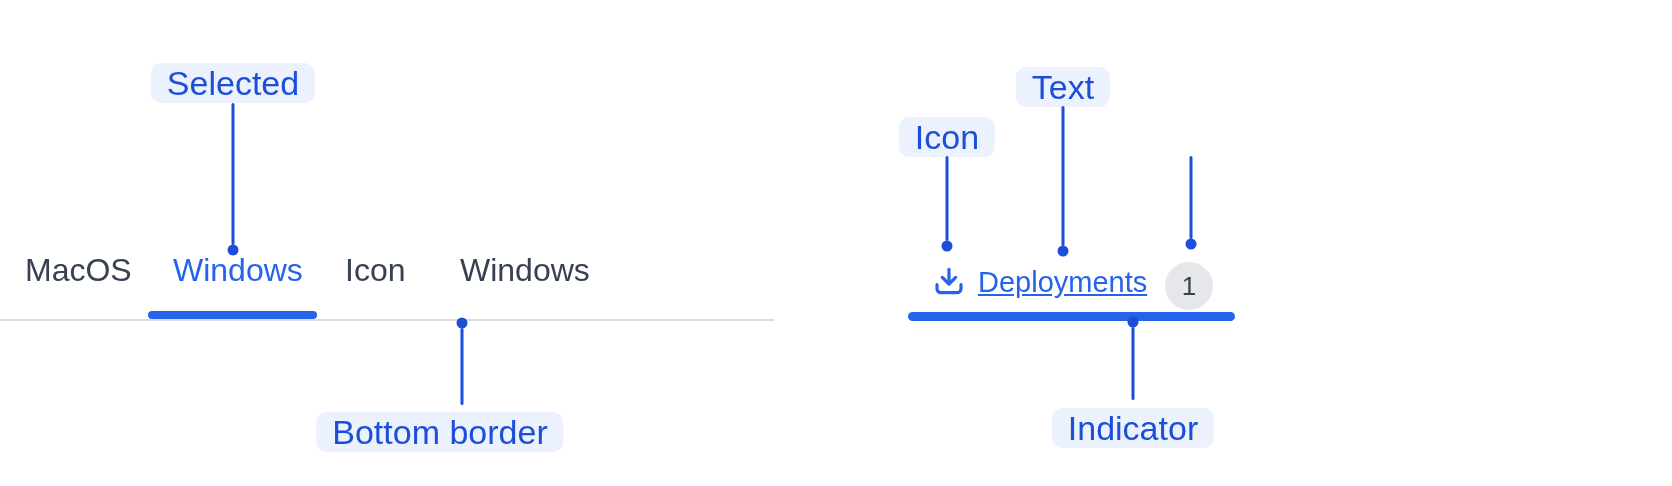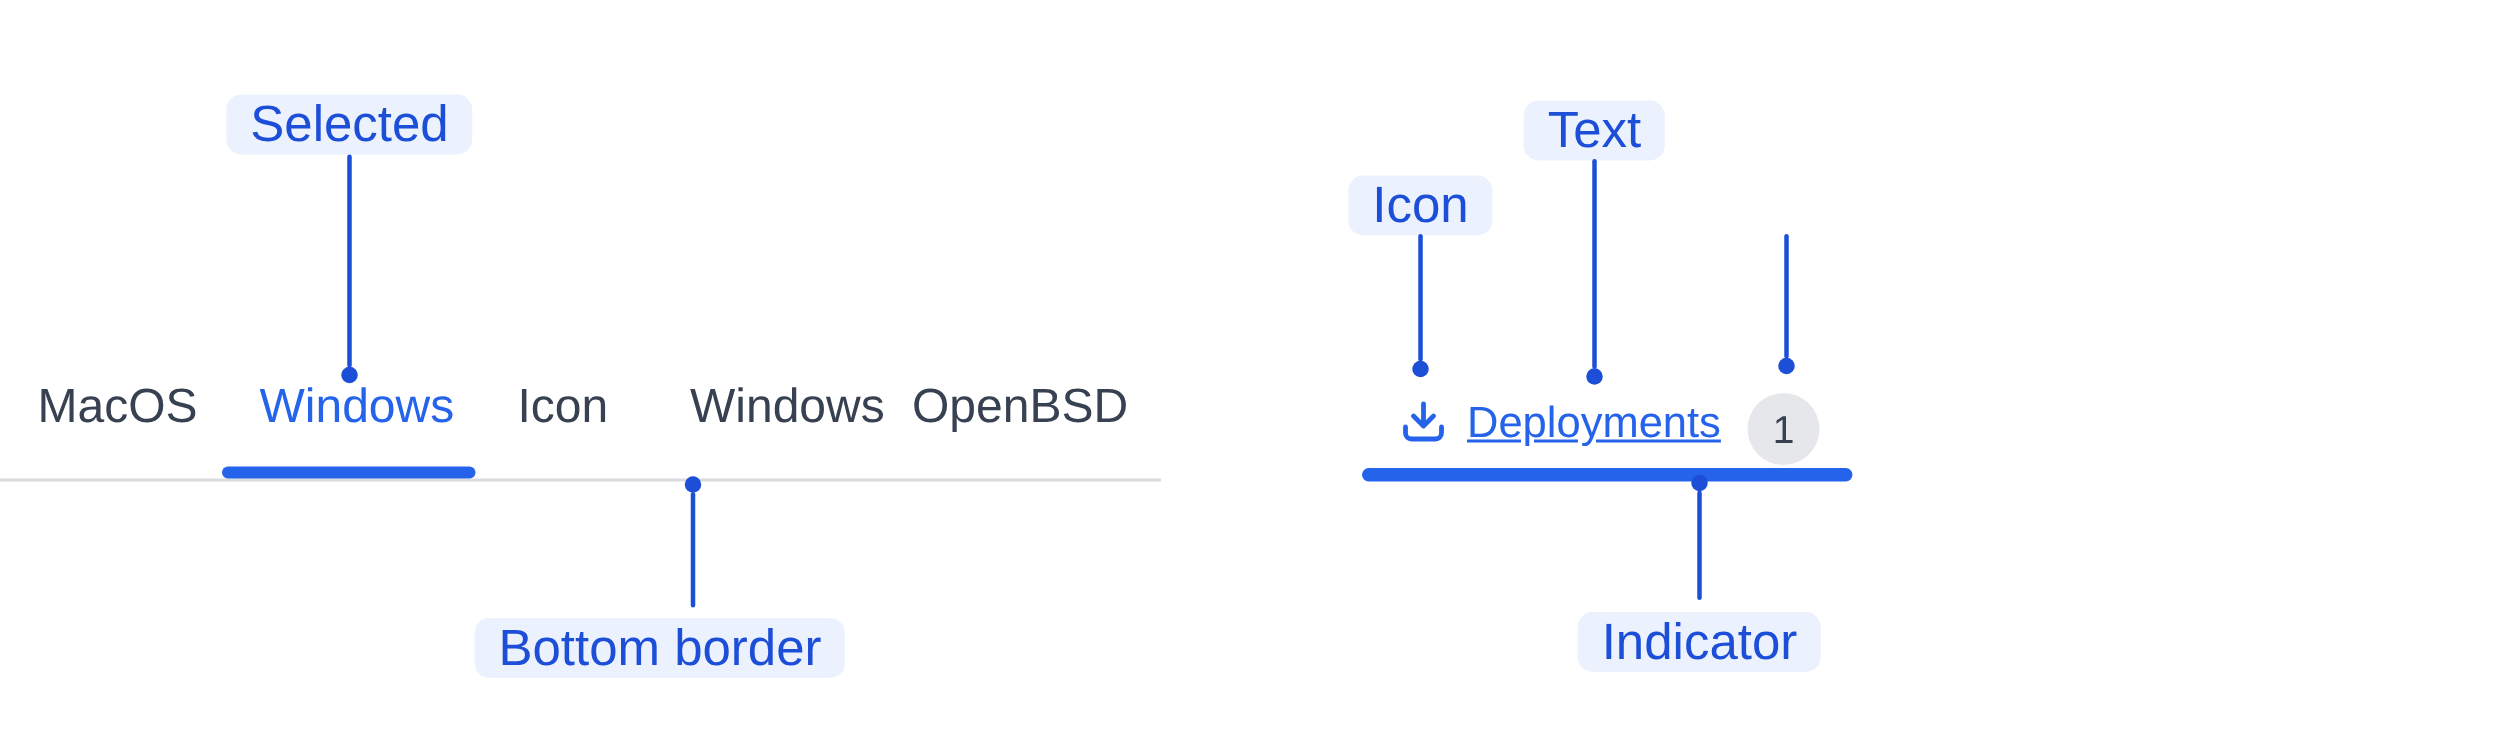--- a/index.html
+++ b/index.html
@@ -84,21 +84,20 @@
 
 <div class="canvas">
 
   <div class="tabbar-border"></div>
   <div class="active-underline"></div>
 
   <div class="tab-label" style="left:25px">MacOS</div>
   <div class="tab-label selected" style="left:173px">Windows</div>
   <div class="tab-label" style="left:345px">Icon</div>
   <div class="tab-label" style="left:460px">Windows</div>
-  <div class="tab-label" style="left:608px">OpenBSD</div>
 
   <div class="annot-pill" style="left:233px;top:63px">Selected</div>
   <div class="annot-line" style="left:233px;top:103px;height:142px"></div>
   <div class="annot-dot" style="left:233px;top:250px"></div>
 
   <div class="annot-dot" style="left:462px;top:323px"></div>
   <div class="annot-line" style="left:462px;top:328px;height:77px"></div>
   <div class="annot-pill" style="left:440px;top:412px">Bottom border</div>
 
   <div class="dep-tab"></div>

